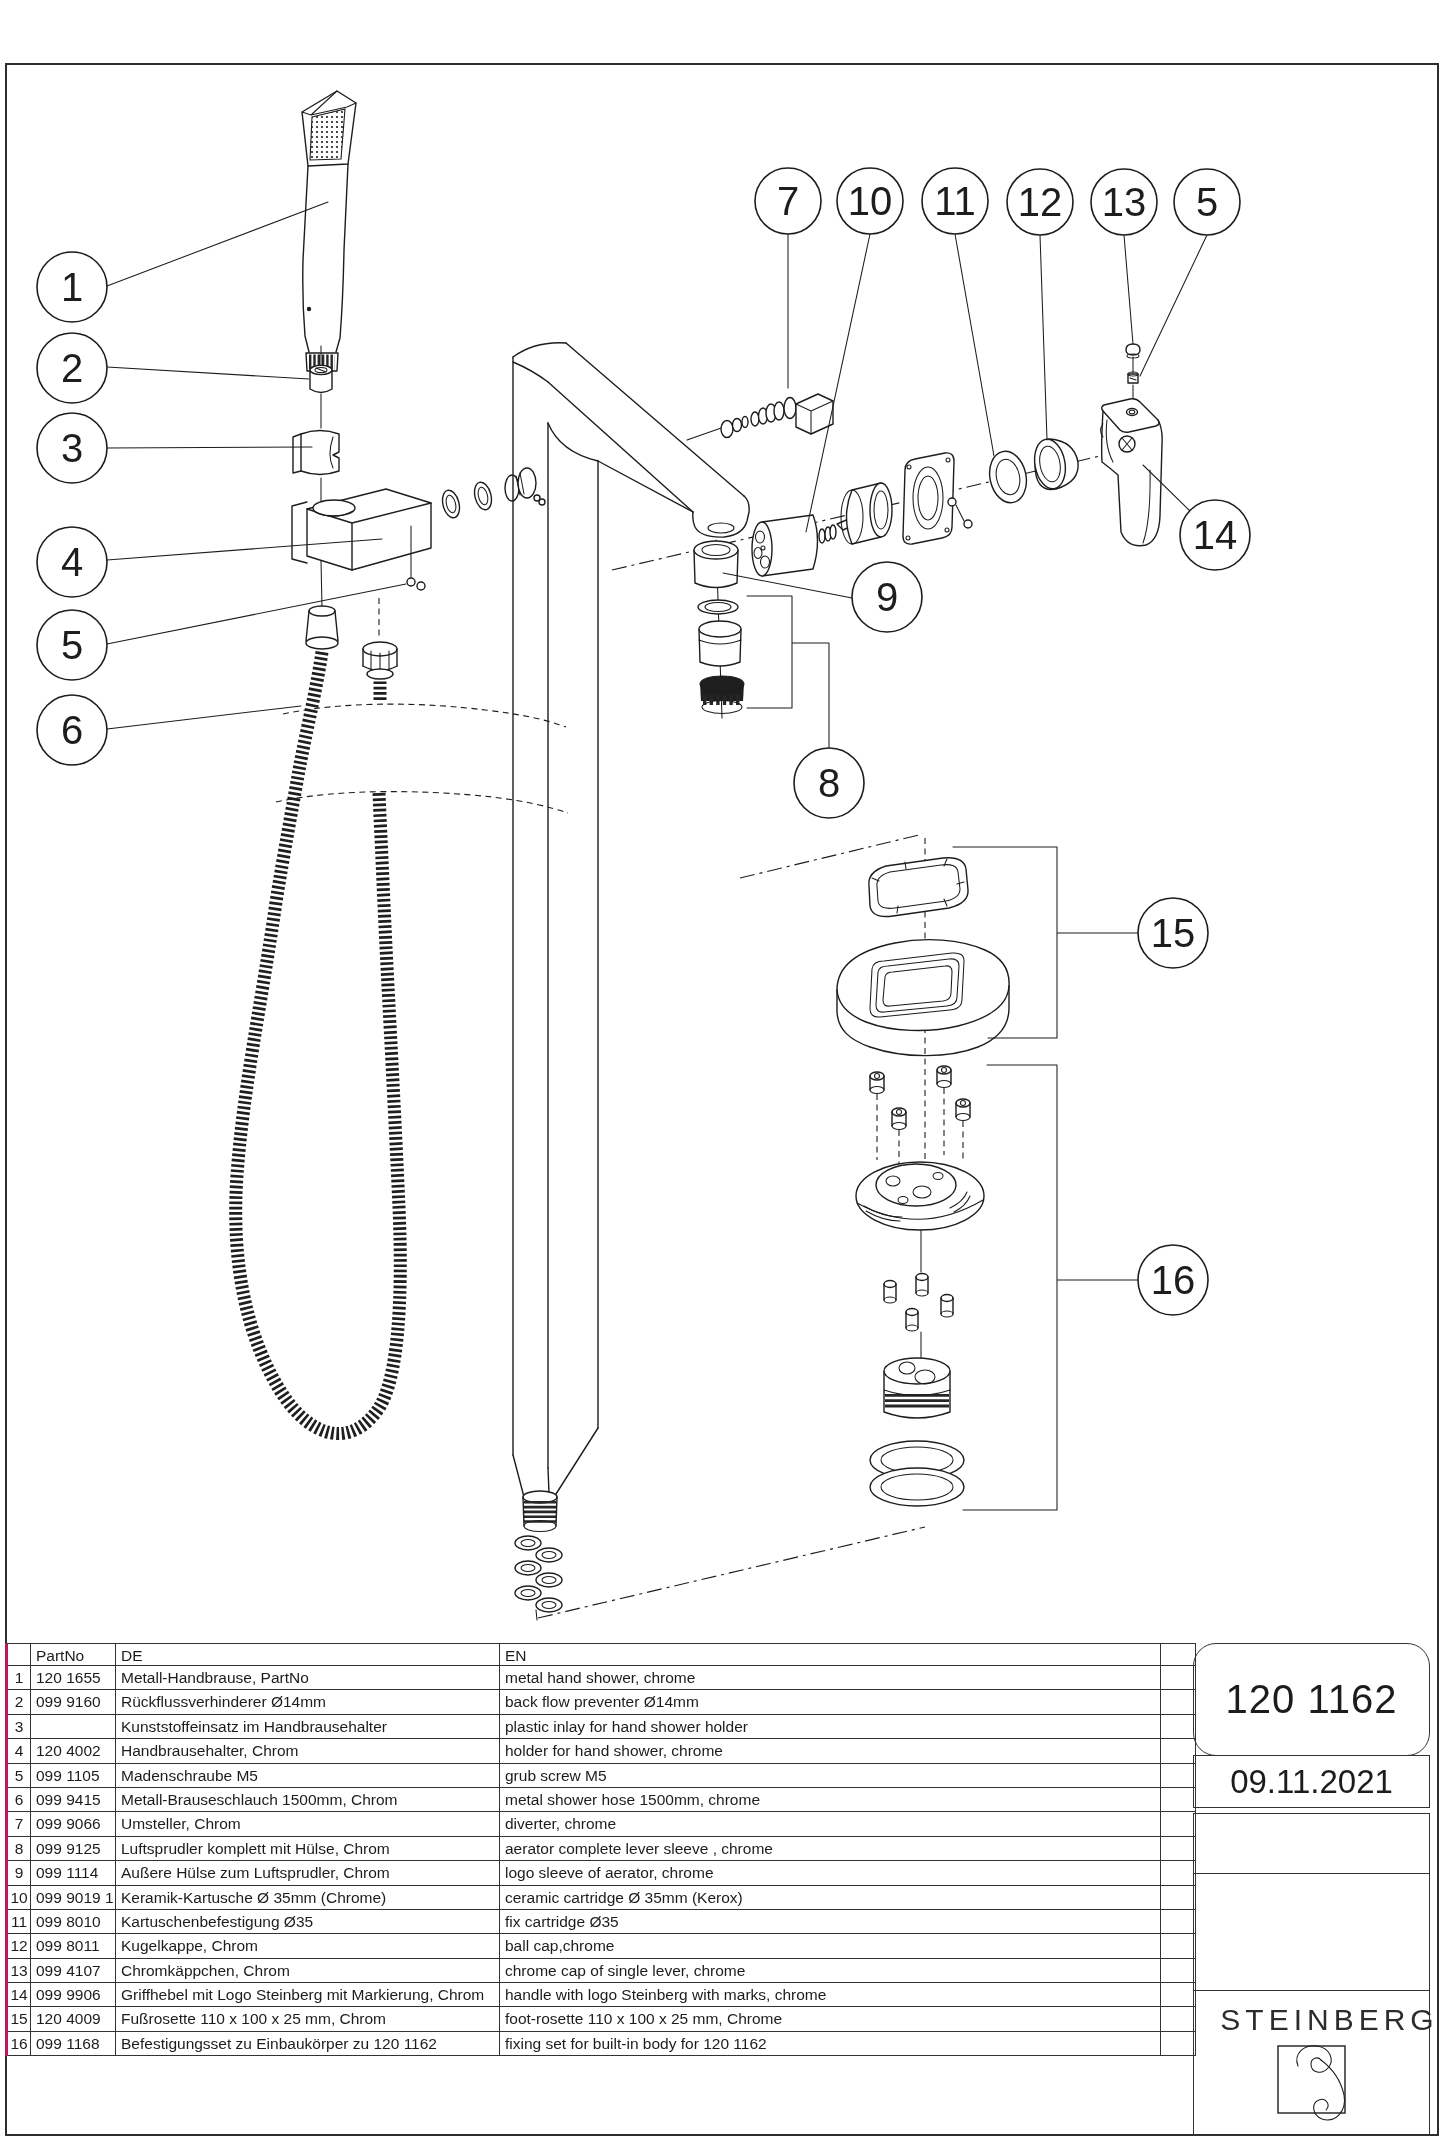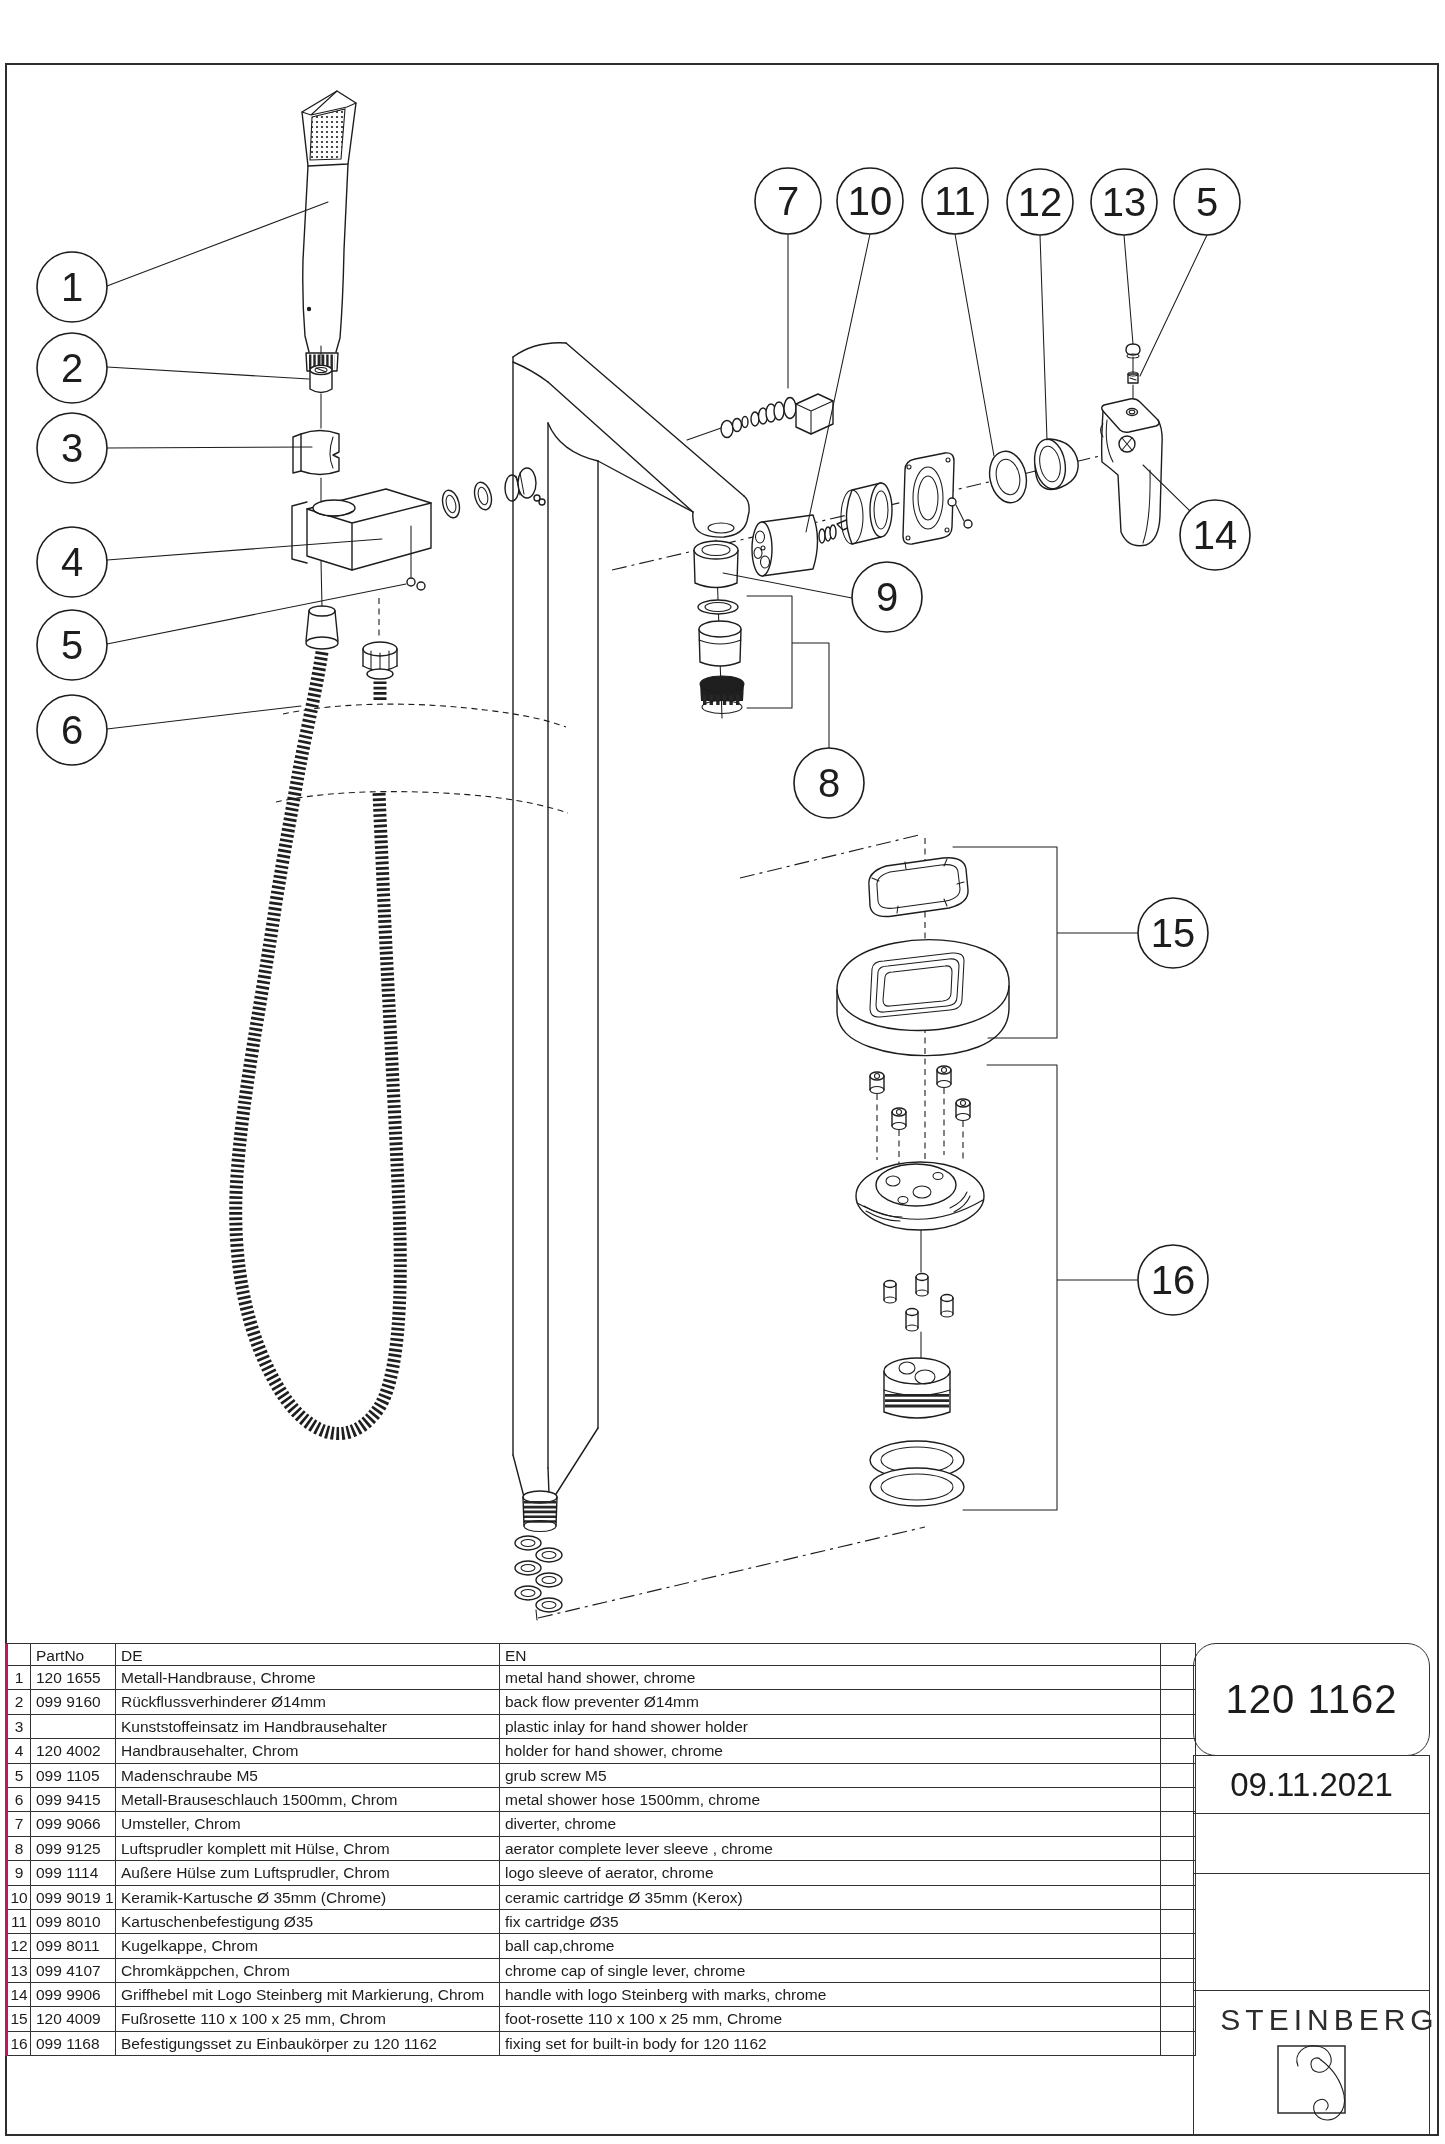--- a/index.html
+++ b/index.html
@@ -13,21 +13,21 @@
           border-top:1px solid #333;border-left:3px solid #be185d;
           font-size:15.5px;line-height:23px;color:#1c1c1c;}
   .ptable .c{border-right:1px solid #333;border-bottom:1px solid #333;
              padding:0 0 0 5px;white-space:nowrap;overflow:hidden;}
   .ptable .num{text-align:center;padding:0;}
   .row{display:contents;}
   
   .panel{position:absolute;left:1193px;width:237px;border:1px solid #333;box-sizing:border-box;
          display:flex;align-items:center;justify-content:center;}
   .cellA{top:1643px;height:113px;font-size:40px;letter-spacing:1px;color:#1c1c1c;border-radius:23px;}
-  .cellB{top:1755px;height:59px;font-size:33px;color:#1c1c1c;}
+  .cellB{top:1755px;height:53px;font-size:33px;color:#1c1c1c;}
   .cellC{top:1813px;height:61px;}
   .cellD{top:1873px;height:118px;}
   .cellE{top:1990px;height:146px;align-items:flex-start;}
   .brand{margin-top:12px;font-size:30px;letter-spacing:5px;color:#2d2d2d;font-weight:400;margin-left:36px;}
   
   svg.diagram{position:absolute;left:0;top:0;z-index:5;pointer-events:none;}
   svg.diagram *{vector-effect:non-scaling-stroke;}
   .ln{fill:none;stroke:#1d1d1d;stroke-width:1.4;stroke-linecap:round;stroke-linejoin:round;}
   .tn{fill:none;stroke:#1d1d1d;stroke-width:1.05;stroke-linecap:round;stroke-linejoin:round;}
   .wf{fill:#fff;stroke:#1d1d1d;stroke-width:1.4;stroke-linejoin:round;}
@@ -52,21 +52,21 @@
       <div class="c">PartNo</div>
       <div class="c">DE</div>
       <div class="c">EN</div>
       <div class="c"></div>
     </div>
     <div style="display:contents;">
       
     <div class="row">
         <div class="c num">1</div>
         <div class="c">120 1655</div>
-        <div class="c">Metall-Handbrause, Chrome</div>
+        <div class="c">Metall-Handbrause, PartNo</div>
         <div class="c">metal hand shower, chrome</div>
         <div class="c"></div>
       </div><div class="row">
         <div class="c num">2</div>
         <div class="c">099 9160</div>
         <div class="c">Rückflussverhinderer Ø14mm</div>
         <div class="c">back flow preventer Ø14mm</div>
         <div class="c"></div>
       </div><div class="row">
         <div class="c num">3</div>

